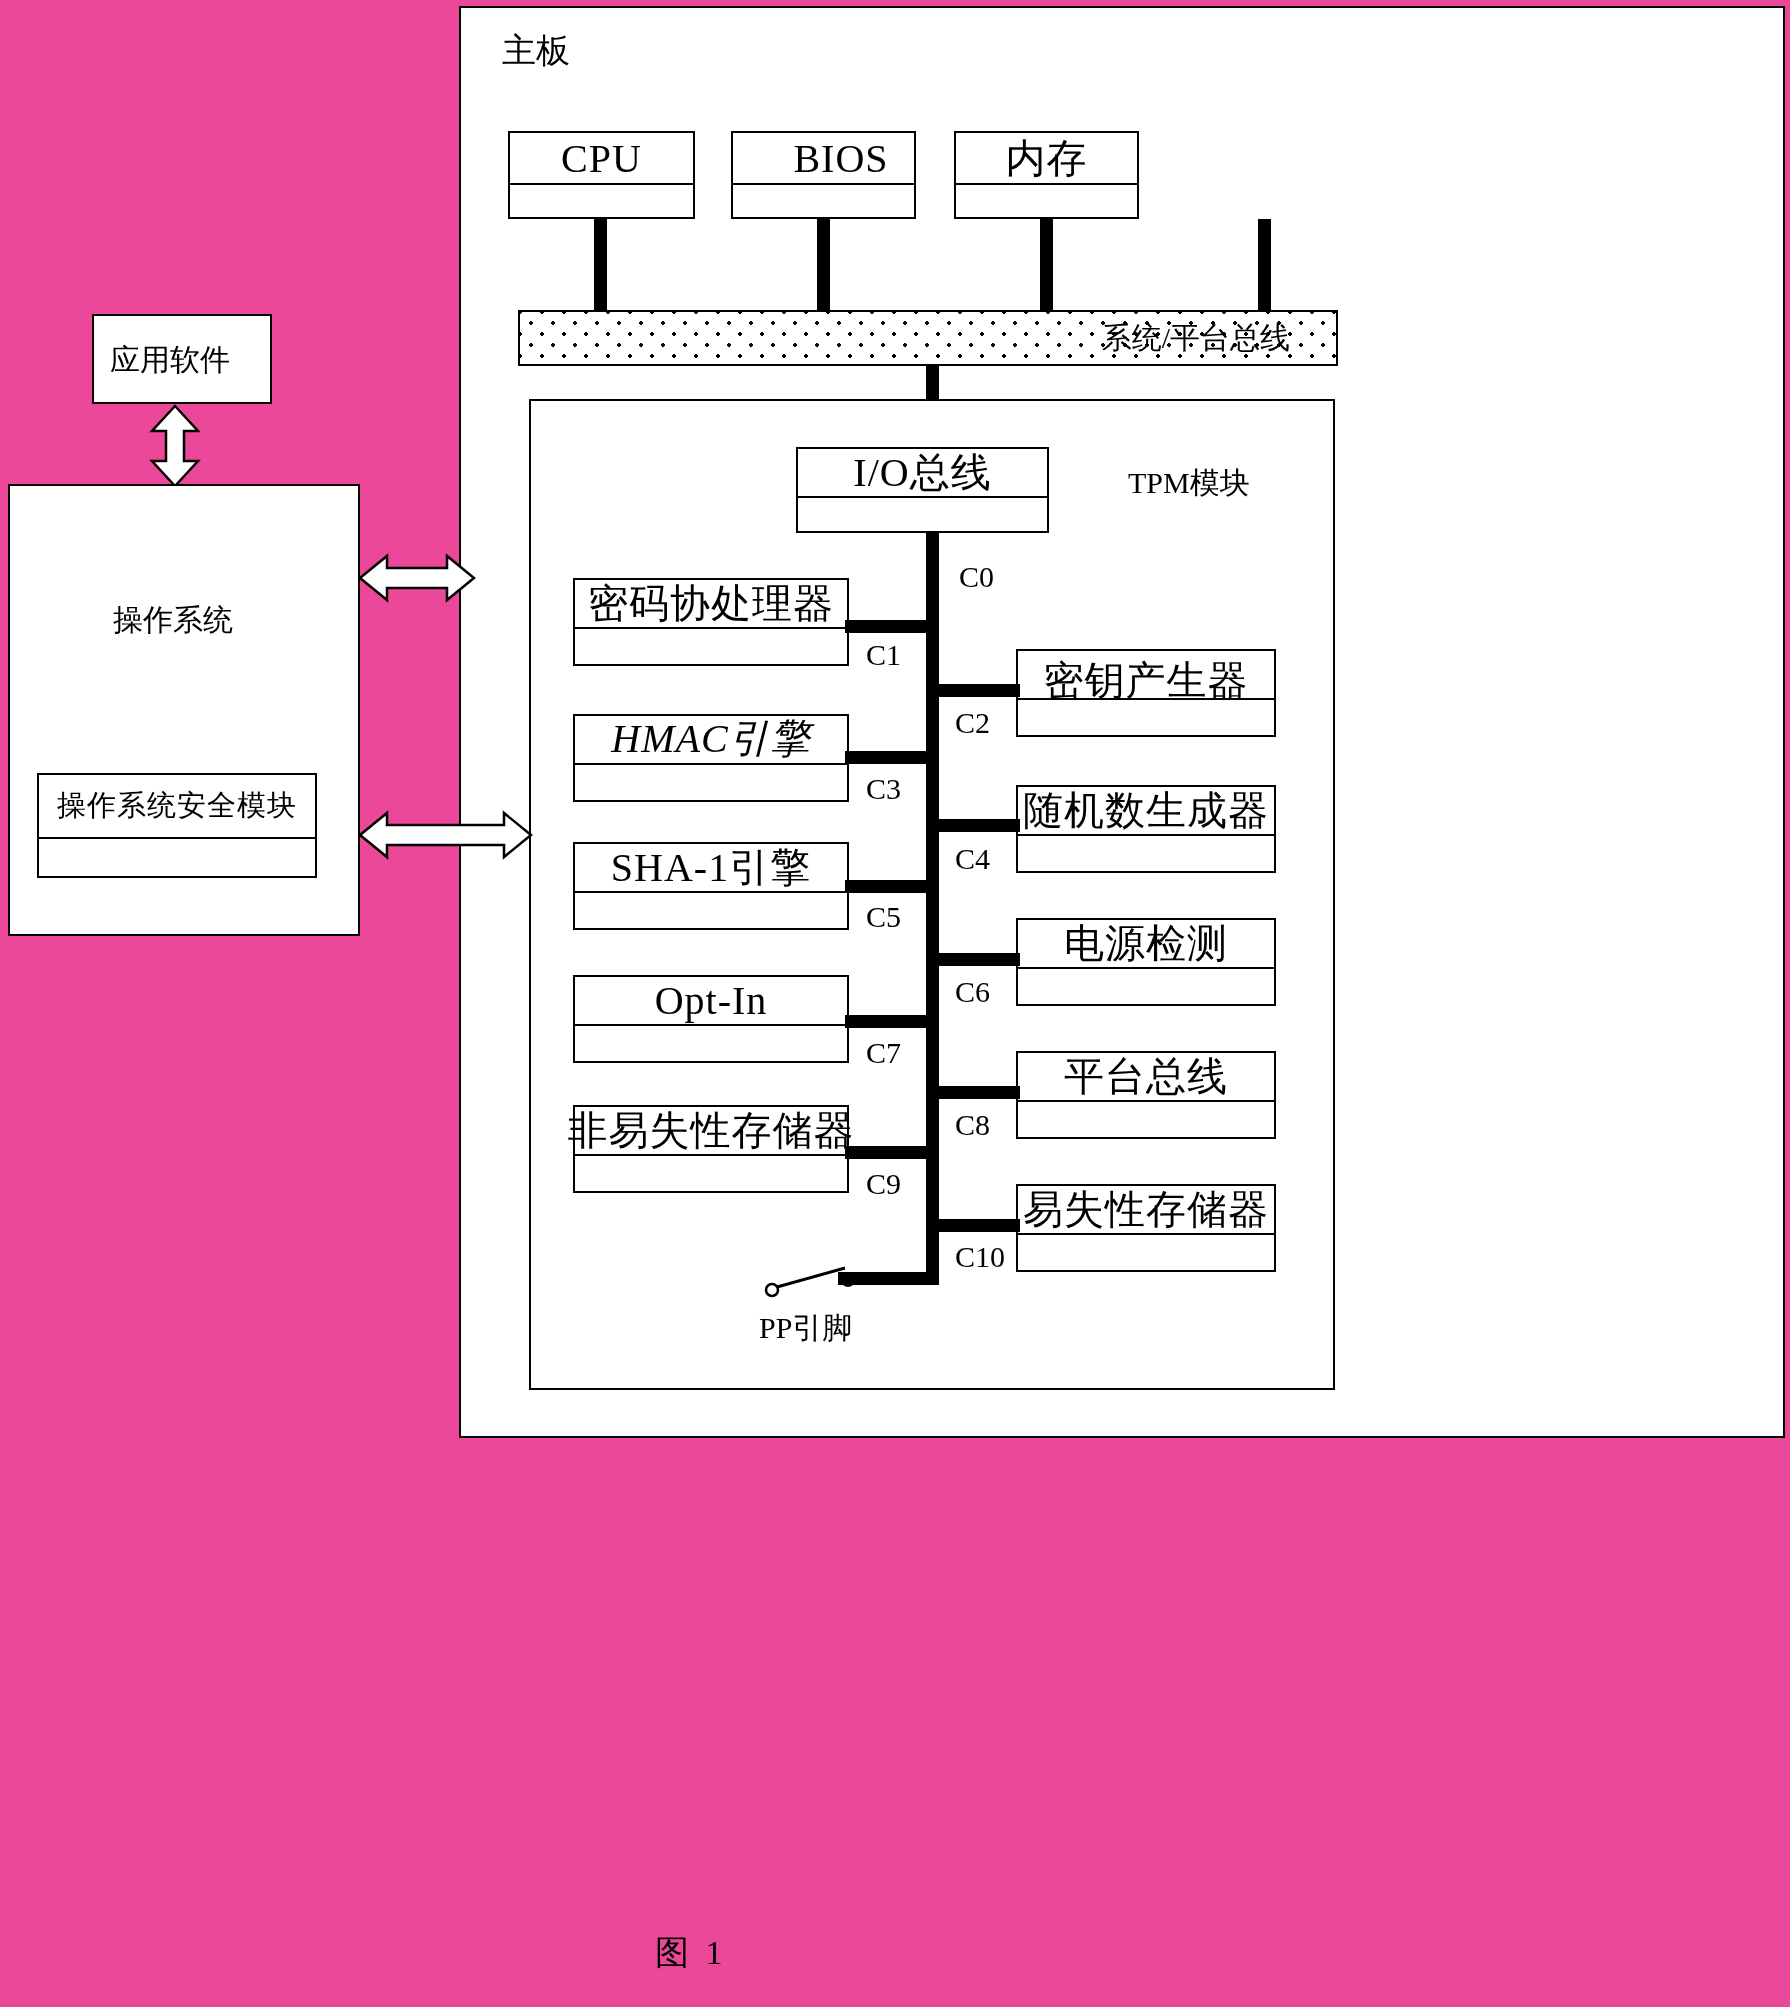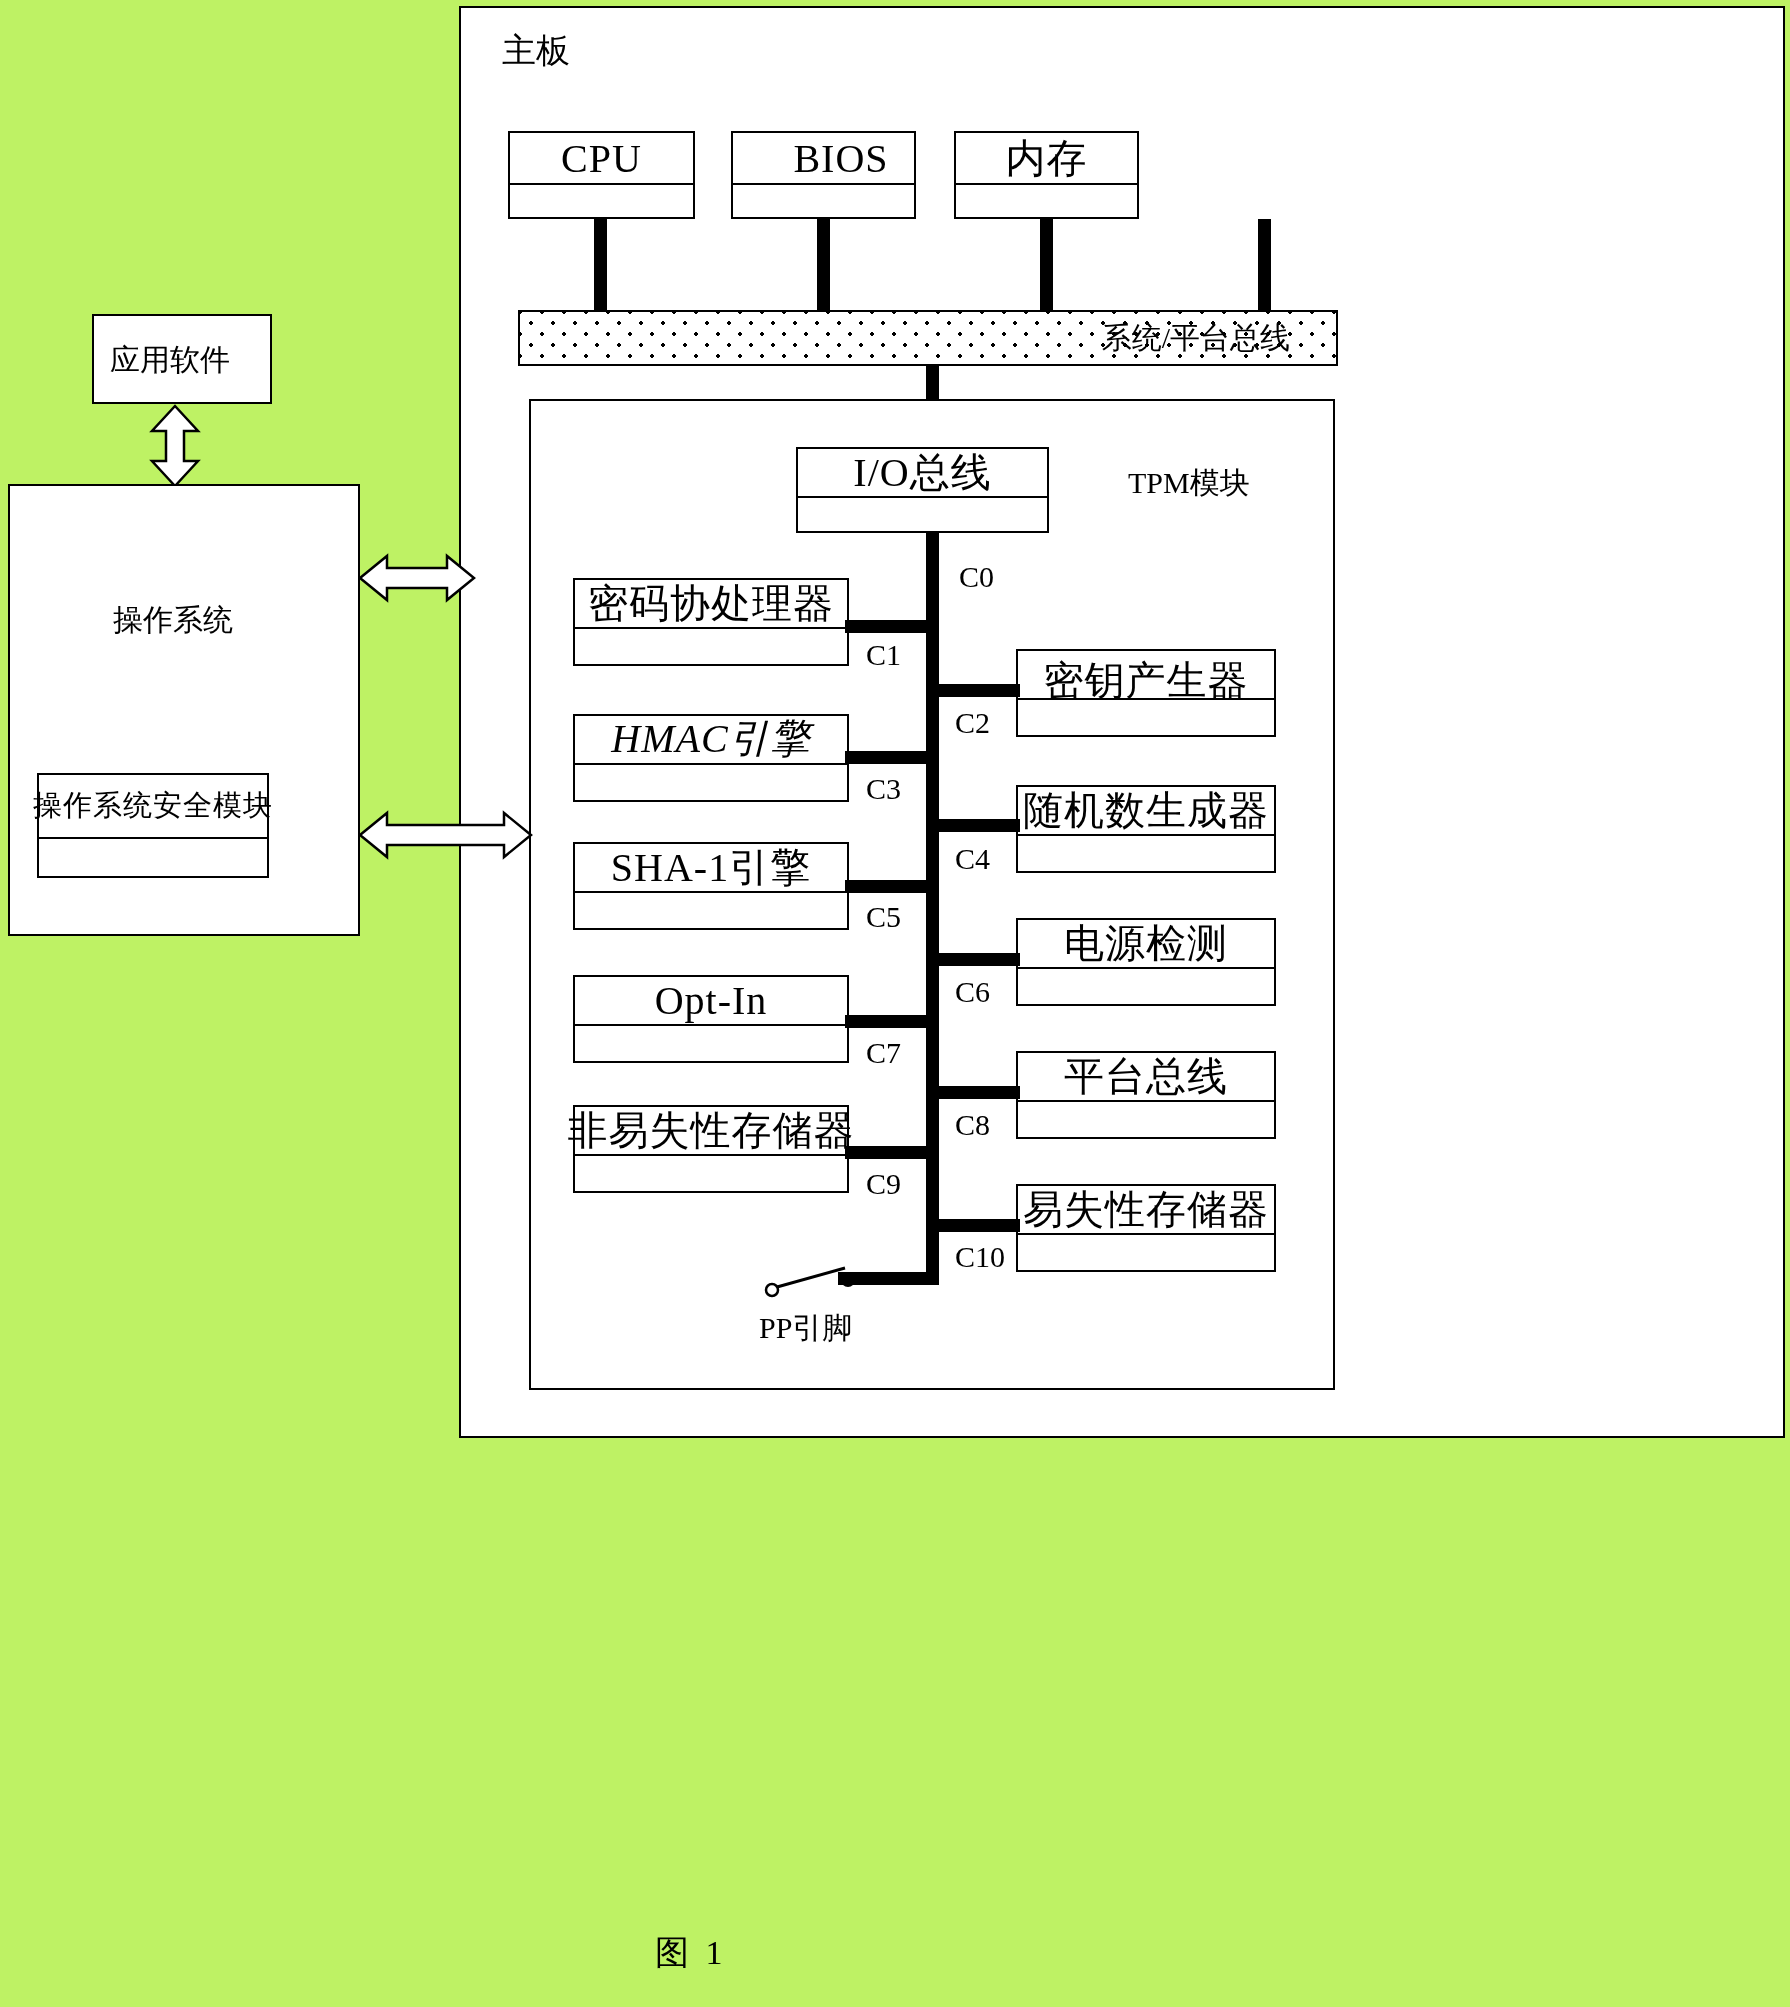--- a/index.html
+++ b/index.html
@@ -1,17 +1,17 @@
 <!DOCTYPE html>
 <html><head>
 <meta charset="utf-8">
 <style>
   html,body{margin:0;padding:0;background:#fff;}
   body{font-family:"Liberation Serif","DejaVu Serif",serif;color:#000;}
-  #root{position:relative;width:1790px;height:2007px;background:#bef264;overflow:hidden;}
+  #root{position:relative;width:1790px;height:2007px;background:#ec4899;overflow:hidden;}
 
   .box{position:absolute;box-sizing:border-box;border:2.5px solid #000;background:#fff;}
   .box .t{position:absolute;left:0;right:0;top:0;display:flex;align-items:center;justify-content:center;
           font-size:40px;letter-spacing:1px;white-space:nowrap;}
   .box .divider{position:absolute;left:0;right:0;border-top:2.5px solid #000;}
 
   .plain{position:absolute;box-sizing:border-box;border:2.5px solid #000;background:#fff;}
 
   .lbl{position:absolute;font-size:30px;white-space:nowrap;}
 
@@ -158,21 +158,21 @@
   <div class="plain" style="left:92px;top:314px;width:180px;height:90px;"></div>
   <div class="lbl" style="left:110px;top:340px;">应用软件</div>
 
   <svg class="arrow" style="left:146px;top:404px;width:58px;height:84px;" viewBox="0 0 58 84">
     <path d="M29 2 L52 27 L38 27 L38 57 L52 57 L29 82 L6 57 L20 57 L20 27 L6 27 Z"></path>
   </svg>
 
   <div class="plain" style="left:8px;top:484px;width:352px;height:452px;"></div>
   <div class="lbl" style="left:113px;top:600px;">操作系统</div>
 
-  <div class="box" style="left:37px;top:773px;width:232px;height:105px;">
+  <div class="box" style="left:37px;top:773px;width:280px;height:105px;">
     <div class="t" style="height:62px;font-size:29px;">操作系统安全模块</div>
     <div class="divider" style="top:62px;"></div>
   </div>
 
   <svg class="arrow" style="left:358px;top:548px;width:118px;height:60px;" viewBox="0 0 118 60">
     <path d="M2 30 L29 8 L29 20 L89 20 L89 8 L116 30 L89 52 L89 40 L29 40 L29 52 Z"></path>
   </svg>
   <svg class="arrow" style="left:358px;top:805px;width:175px;height:60px;" viewBox="0 0 175 60">
     <path d="M2 30 L29 8 L29 20 L146 20 L146 8 L173 30 L146 52 L146 40 L29 40 L29 52 Z"></path>
   </svg>

